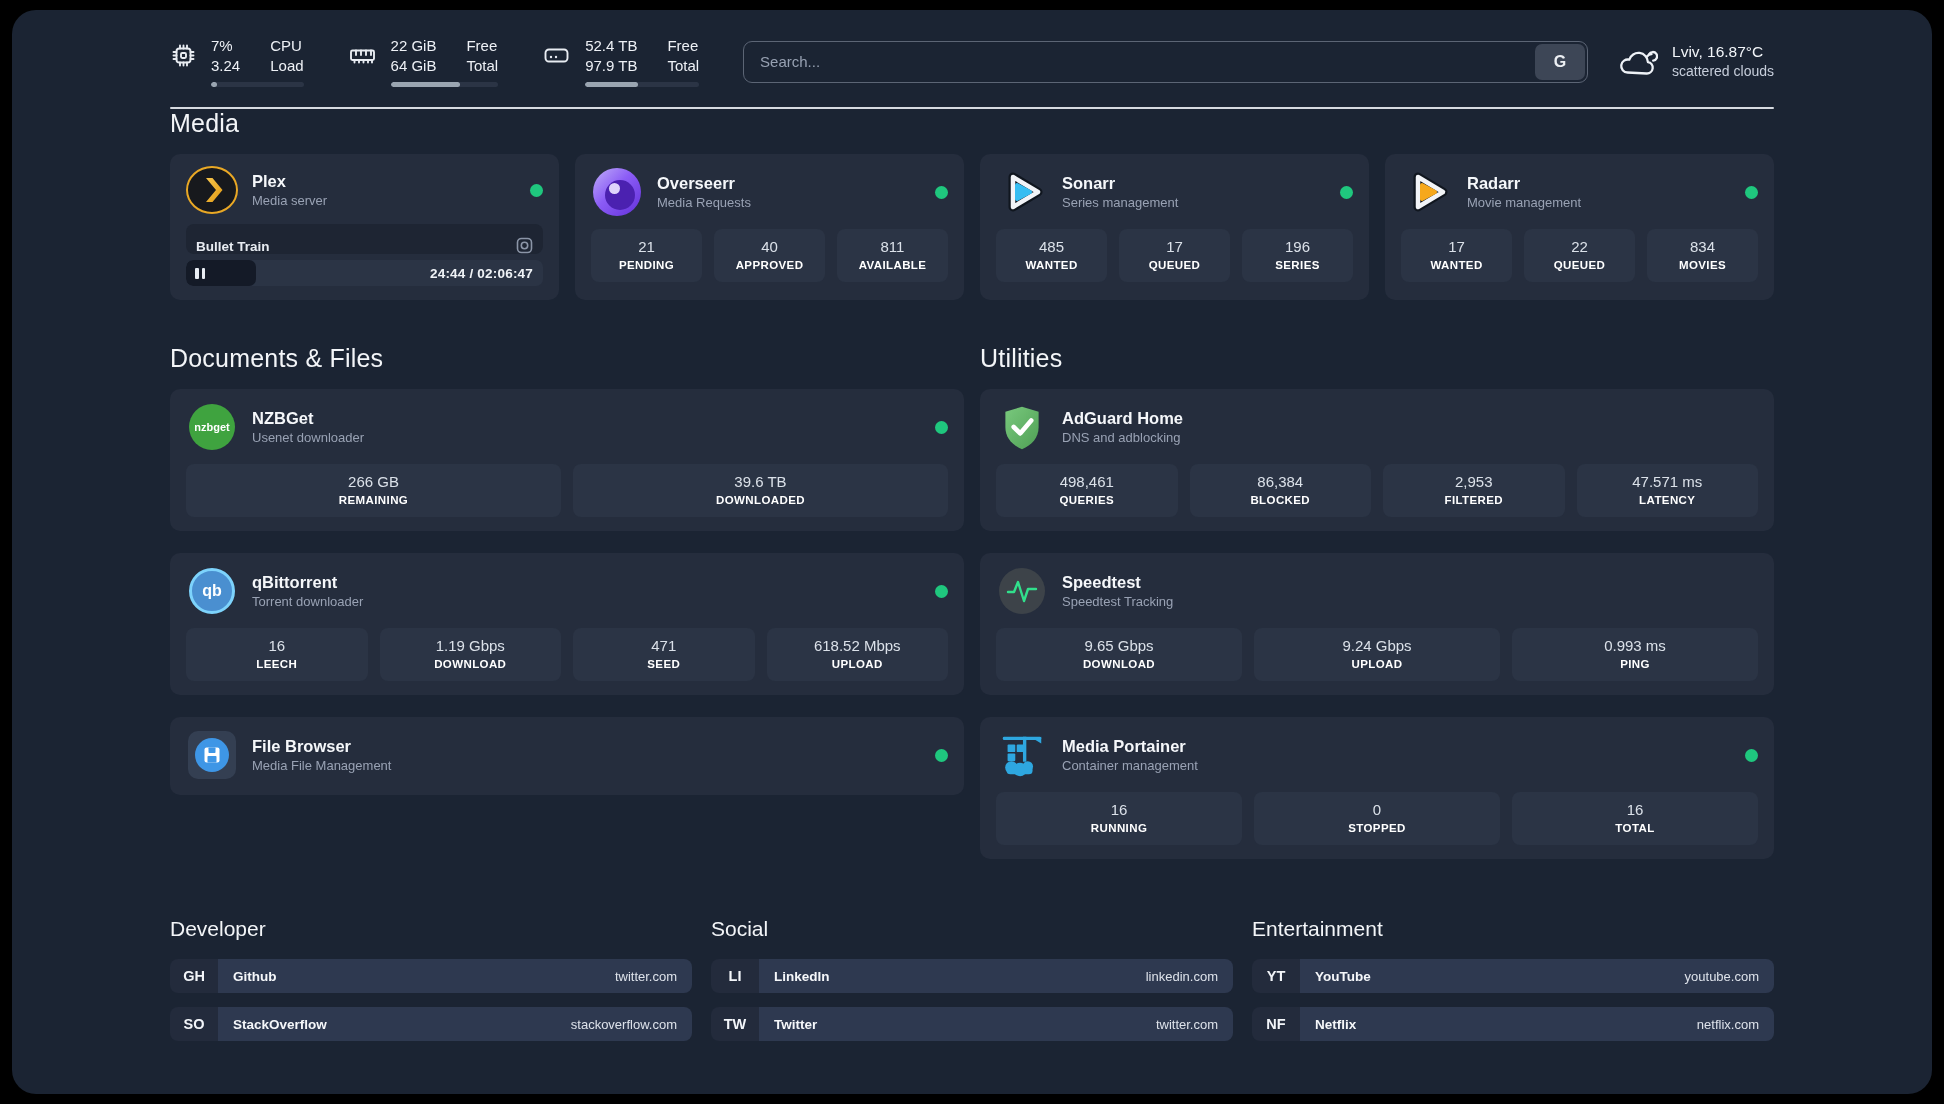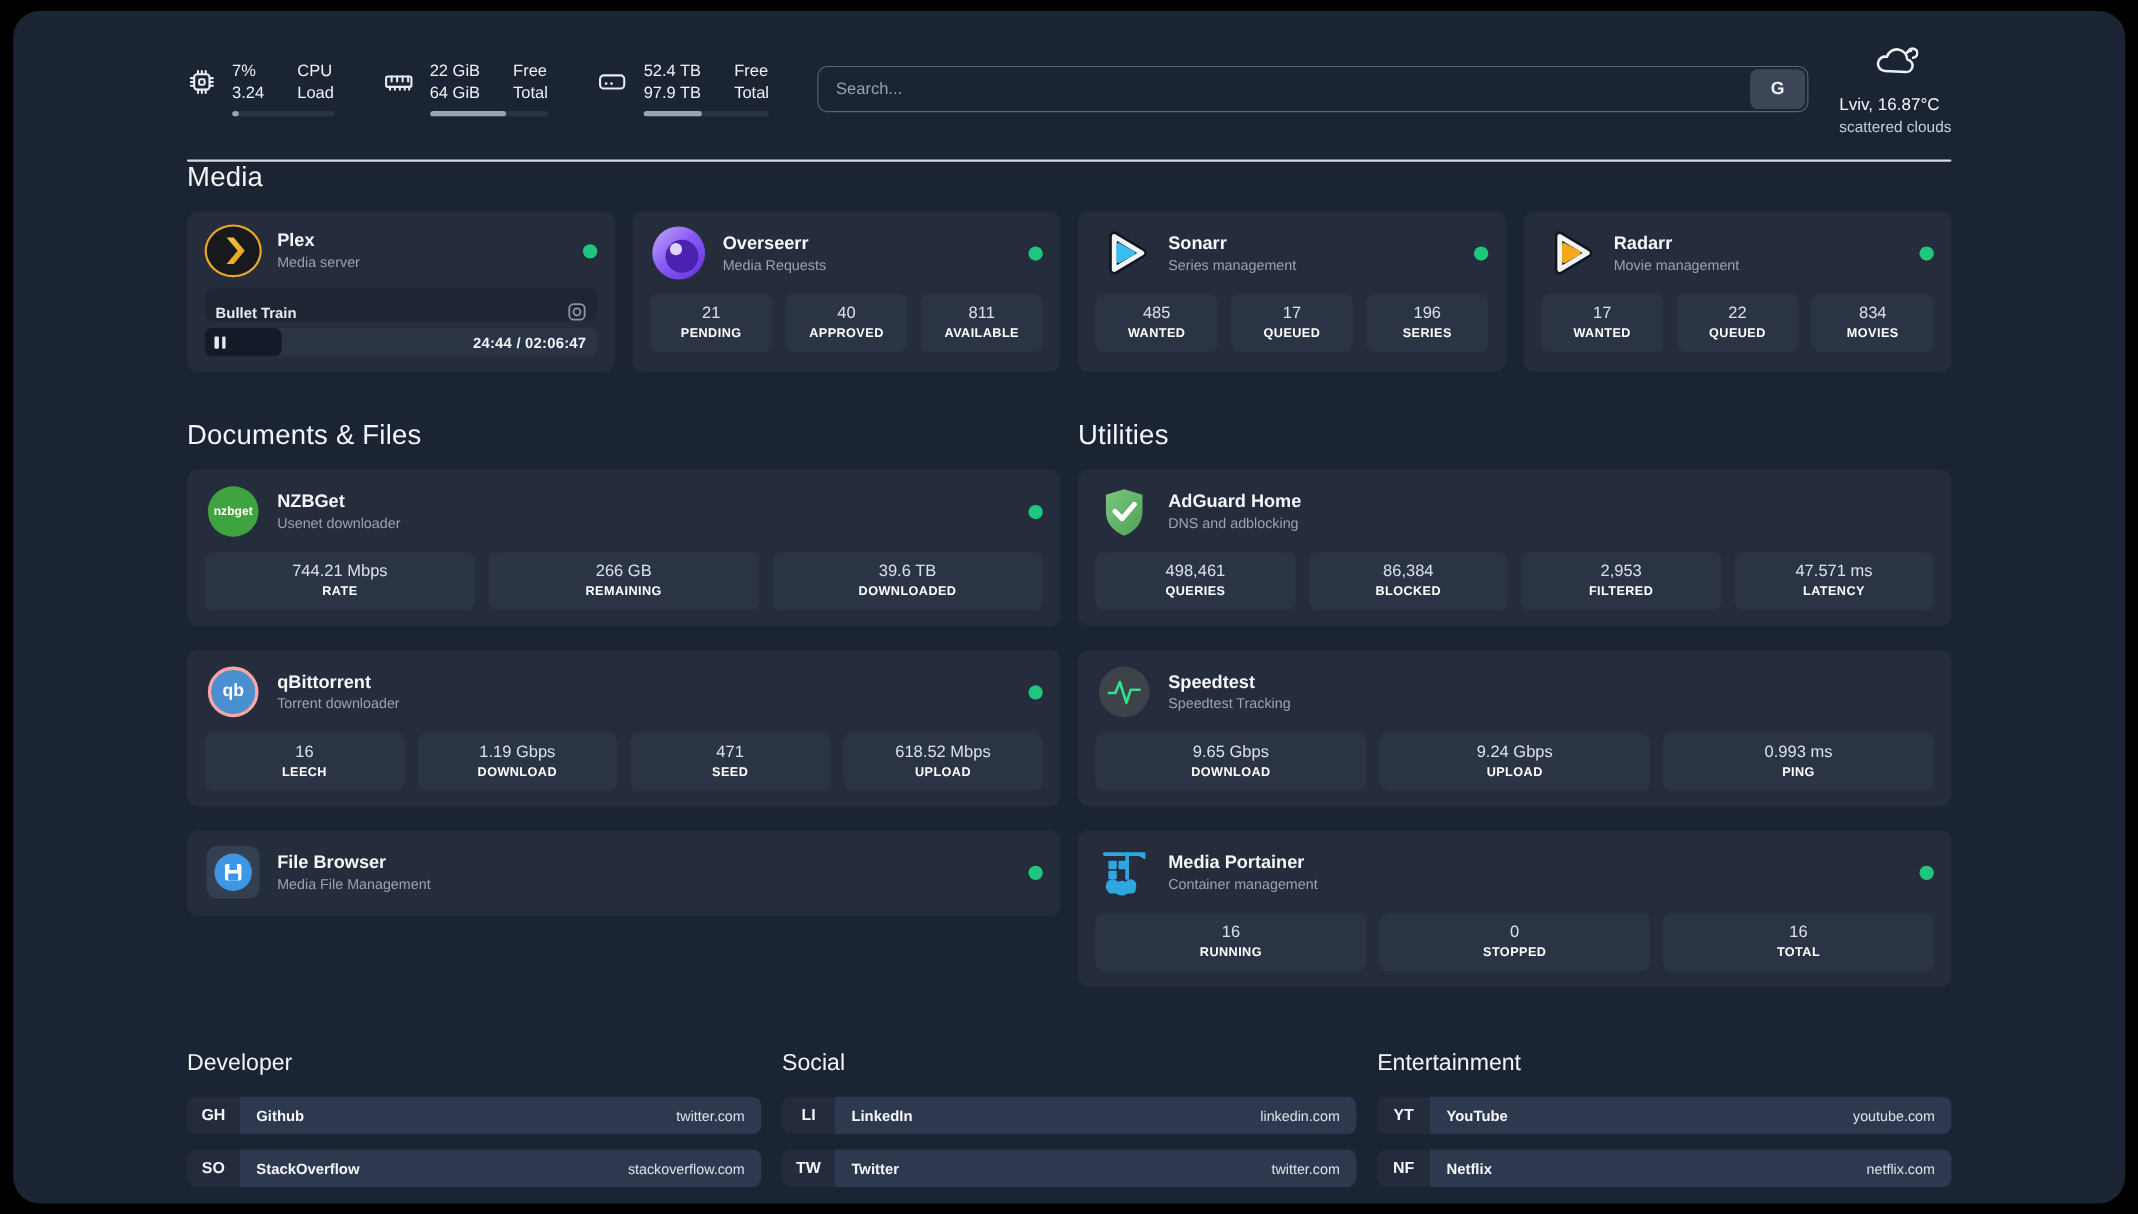--- a/index.html
+++ b/index.html
@@ -28,21 +28,21 @@
   .search { flex:1; height:42px; border:1.5px solid #5c6575; border-radius:9px;
             display:flex; align-items:center; position:relative; margin-right:28px; }
   .search input { flex:1; height:100%; background:transparent; border:none; outline:none;
                   padding:0 16px; font-size:15px; color:#dfe4ec;
                   font-family:"Liberation Sans","DejaVu Sans",sans-serif; }
   .search input::placeholder { color:#97a1b2; }
   .search-g { width:50px; height:36px; margin-right:2px; background:#3d4656; border-radius:7px;
               display:flex; align-items:center; justify-content:center;
               font-size:16px; font-weight:600; color:#edf0f4; cursor:pointer; }
 
-  .weather { display:flex; align-items:center; gap:14px;flex-direction:column; }
+  .weather { display:flex; align-items:center; gap:14px; }
   .weather-txt { display:flex; flex-direction:column; }
   .weather-loc { font-size:15.5px; color:#f2f5f9; line-height:20px; }
   .weather-cond { font-size:14px; color:#c7cedb; line-height:19px; }
 
   .separator { height:2px; background:#e6eaef; opacity:.92; margin-top:20px; border-radius:1px; }
 
   
   .section-title { font-size:25px; font-weight:500; color:#f3f5f8; letter-spacing:.2px; }
   .mt-media { margin-bottom:16px; }
   .row-grids { display:grid; grid-template-columns:1fr 1fr; gap:16px; margin-top:0; }
@@ -78,21 +78,21 @@
   .time { position:absolute; right:10px; top:0; bottom:0; display:flex; align-items:center;
           font-size:13.5px; font-weight:700; color:#f0f3f7; letter-spacing:.2px; }
 
   
   .circle-ic { border-radius:50%; display:flex; align-items:center; justify-content:center; }
   .plex-ic { width:48px; height:48px; background:#17191d; border:2.5px solid #e9a825; }
   .ovs-ic { width:48px; height:48px; background:linear-gradient(135deg,#c0aef8 0%,#8b5cf6 45%,#6330d9 100%); position:relative; overflow:hidden; }
   .ovs-inner { position:absolute; left:12px; top:12px; width:30px; height:30px; border-radius:50%; background:#4b21b0; }
   .ovs-glint { position:absolute; left:16px; top:15px; width:11px; height:11px; border-radius:50%; background:#ded4fb; }
   .nzb-ic { width:46px; height:46px; background:#3fa33f; font-size:11px; font-weight:700; color:#fff; }
-  .qb-ic { width:46px; height:46px; background:#4a8fd0; border:3px solid #fca5a5; font-size:16px; font-weight:700; color:#fff; }
+  .qb-ic { width:46px; height:46px; background:#4a8fd0; border:3px solid #7dd3fc; font-size:16px; font-weight:700; color:#fff; }
   .spd-ic { width:46px; height:46px; background:#3d4349; }
   .fb-ic { width:48px; height:48px; border-radius:10px; background:#343f52; display:flex; align-items:center; justify-content:center; }
   .fb-inner { width:34px; height:34px; border-radius:50%; background:#3e96e6; display:flex; align-items:center; justify-content:center; }
 
   
   .links-wrap { display:grid; grid-template-columns:1fr 1fr 1fr; gap:19px; margin-top:58px; }
   .links-title { font-size:21px; font-weight:400; color:#f3f5f8; margin-bottom:18px; }
   .link-col { display:flex; flex-direction:column; gap:14px; }
   .link-row { display:flex; height:34px; cursor:pointer; }
   .link-badge { width:48px; background:#232b3c; border-radius:8px 0 0 8px; display:flex; align-items:center;
@@ -364,24 +364,20 @@
               </span>
             </span>
             <div class="app-meta">
               <div class="app-title">NZBGet</div>
               <div class="app-sub">Usenet downloader</div>
             </div>
             <span class="dot"></span>
           </div>
           <div class="tiles">
             <div class="tile">
-              <div class="tile-val">744.21 Mbps</div>
-              <div class="tile-lab">RATE</div>
-            </div>
-            <div class="tile">
               <div class="tile-val">266 GB</div>
               <div class="tile-lab">REMAINING</div>
             </div>
             <div class="tile">
               <div class="tile-val">39.6 TB</div>
               <div class="tile-lab">DOWNLOADED</div>
             </div>
           </div>
         </div>
 

